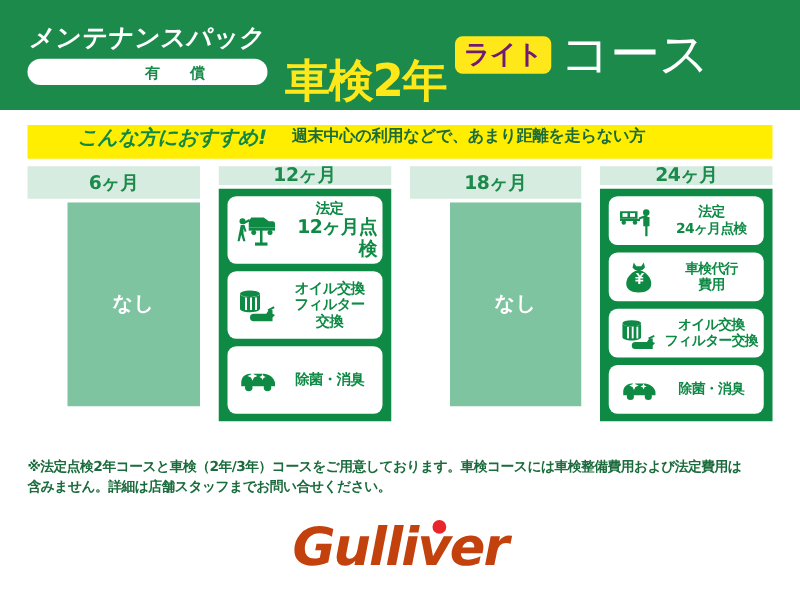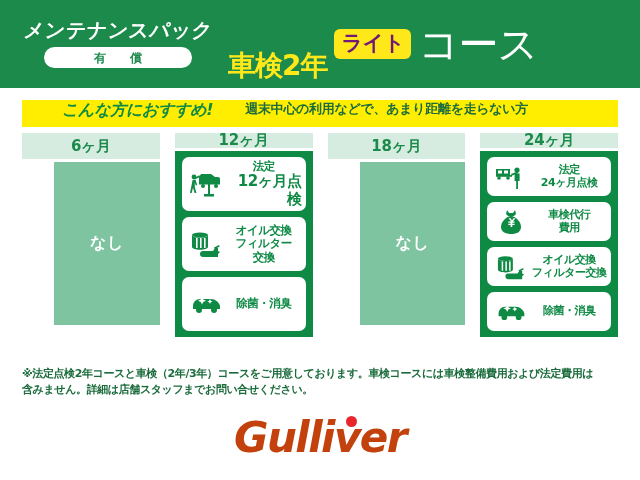--- a/index.html
+++ b/index.html
@@ -20,31 +20,31 @@
     width:228px;display:flex;flex-direction:column;align-items:center;
     justify-content:center;padding-left:8px;box-sizing:border-box;
   }
   .mp-title{
     color:#ffffff;font-size:20px;font-weight:bold;letter-spacing:0.5px;
     white-space:nowrap;line-height:1;
     transform:skewX(-6deg);
   }
   .mp-pill{
     margin-top:7px;background:#ffffff;border-radius:11px;
-    width:148px;height:21px;display:flex;align-items:center;justify-content:center;
+    width:148px;height:21px;display:flex;align-items:center;justify-content:center;padding-left:44px;
   }
   .mp-pill span{
     color:#1b8a4b;font-size:12px;font-weight:bold;letter-spacing:6px;
     text-indent:6px;line-height:1;
   }
   .header-right{
     flex:1;display:flex;align-items:center;gap:2px;padding-right:6px;
   }
   .hd-yellow{
-    color:#ffe81a;font-size:28px;font-weight:bold;line-height:1;
+    color:#ffe81a;font-size:36px;font-weight:bold;line-height:1;
     letter-spacing:-1px;white-space:nowrap;margin-top:43px;
   }
   .hd-badge{
     background:#ffe81a;color:#701a75;font-size:21px;font-weight:bold;
     border-radius:6px;padding:4px 7px 5px;line-height:1;margin:0 5px;
     white-space:nowrap;letter-spacing:-0.5px;
   }
   .hd-white{
     color:#ffffff;font-size:40px;font-weight:normal;line-height:1;
     letter-spacing:-1px;white-space:nowrap;
@@ -53,21 +53,21 @@
   
   .rec-bar{
     position:absolute;left:22px;top:100px;width:596px;height:27px;
     background:#ffee00;display:flex;
   }
   .rec-strong{
     color:#0f8a45;font-size:16px;font-weight:bold;font-style:italic;
     margin-left:40px;white-space:nowrap;letter-spacing:-0.3px;
   }
   .rec-note{
-    color:#1b6b3c;font-size:13px;font-weight:bold;margin-left:32px;
+    color:#1b6b3c;font-size:13px;font-weight:bold;margin-left:20px;
     white-space:nowrap;letter-spacing:-0.3px;
   }
 
   
   .table{
     position:absolute;left:22px;top:133px;width:596px;height:192px;
     display:flex;gap:15px;border-radius:29px;
   }
   .col{flex:1;display:flex;flex-direction:column;}
   .col-head{

